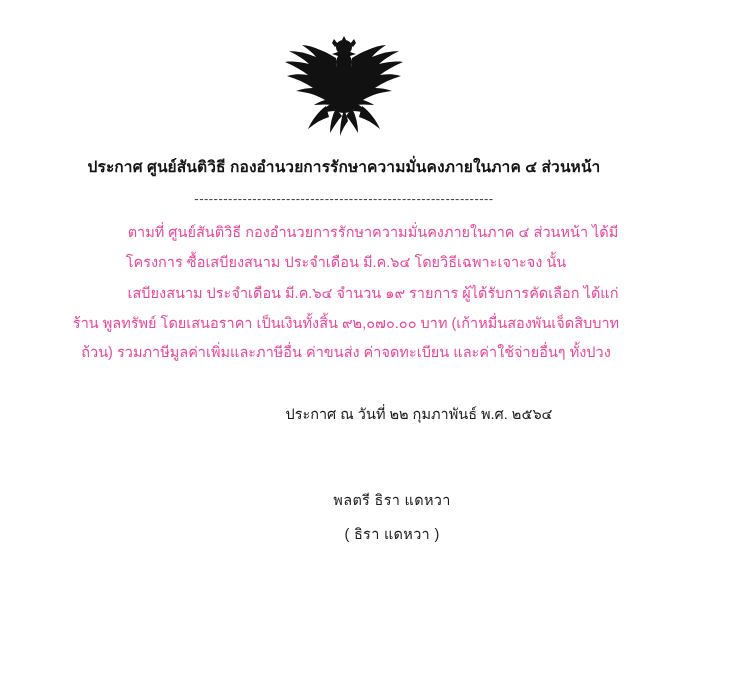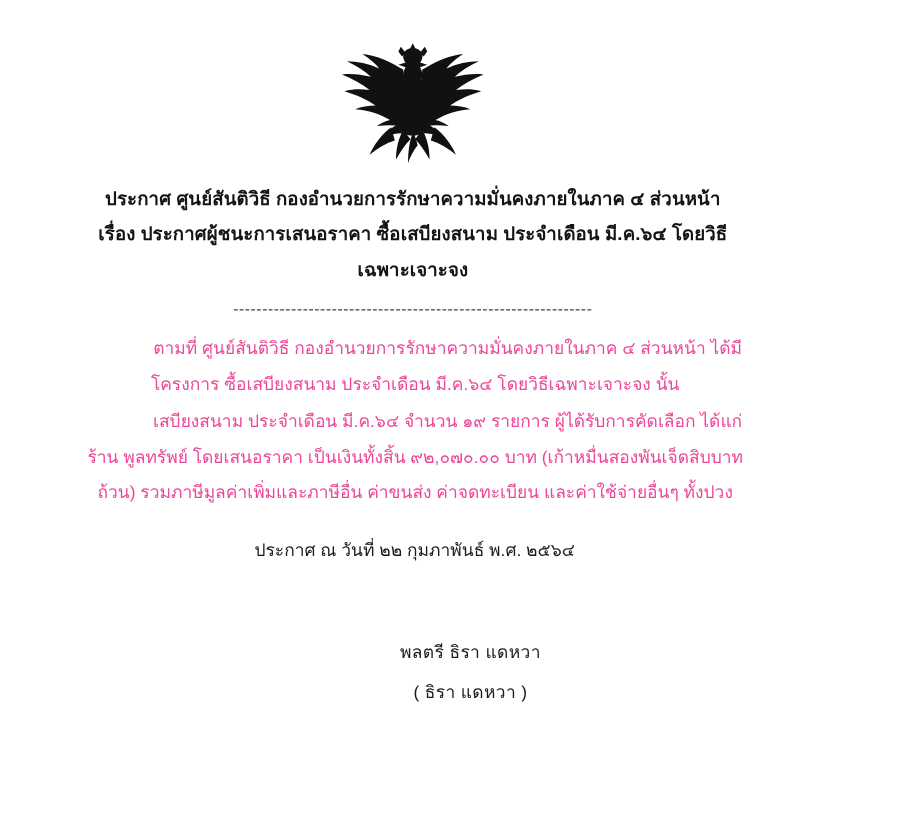--- a/index.html
+++ b/index.html
@@ -64,23 +64,23 @@
     margin: 0;
   }
   .para + .para {
     margin-top: 2px;
   }
   .indent {
     display: inline-block;
     width: 54px;
   }
   .date-line {
-    margin-top: 20px;
+    margin-top: 34px;
     font-size: 14.5px;
-    text-align: left;
+    text-align: center;
     padding-left: 150px;
     color: #1b1b1b;
   }
   .signature-block {
     margin-top: 58px;
     text-align: center;
     padding-left: 96px;
     font-size: 14.5px;
     line-height: 2.35;
     color: #1b1b1b;
@@ -123,21 +123,20 @@
         <path d="M80 74 c-3 8 -4 17 -4 26 c2 -6 5 -11 8 -15 c-1 -4 -2 -8 -4 -11 z"></path>
 
         <path d="M70 66 c-6 3 -11 7 -14 12 c5 -2 10 -3 15 -3 z"></path>
         <path d="M90 66 c6 3 11 7 14 12 c-5 -2 -10 -3 -15 -3 z"></path>
       </g>
     </svg>
   </div>
 
   <div class="title-block">
     <div class="title-line">ประกาศ ศูนย์สันติวิธี กองอำนวยการรักษาความมั่นคงภายในภาค ๔ ส่วนหน้า</div>
-    <div class="title-line">เรื่อง ประกาศผู้ชนะการเสนอราคา ซื้อเสบียงสนาม ประจำเดือน มี.ค.๖๔ โดยวิธีเฉพาะเจาะจง</div>
   </div>
 
   <div class="divider">--------------------------------------------------------------</div>
 
   <div class="body-block">
     <p class="para"><span class="indent"></span><span>ตามที่ ศูนย์สันติวิธี กองอำนวยการรักษาความมั่นคงภายในภาค ๔ ส่วนหน้า ได้มีโครงการ ซื้อเสบียงสนาม ประจำเดือน มี.ค.๖๔ โดยวิธีเฉพาะเจาะจง นั้น</span></p>
     <p class="para"><span class="indent"></span><span>เสบียงสนาม ประจำเดือน มี.ค.๖๔ จำนวน ๑๙ รายการ ผู้ได้รับการคัดเลือก ได้แก่ ร้าน พูลทรัพย์ โดยเสนอราคา เป็นเงินทั้งสิ้น ๙๒,๐๗๐.๐๐ บาท (เก้าหมื่นสองพันเจ็ดสิบบาทถ้วน) รวมภาษีมูลค่าเพิ่มและภาษีอื่น ค่าขนส่ง ค่าจดทะเบียน และค่าใช้จ่ายอื่นๆ ทั้งปวง</span></p>
   </div>
 
   <div class="date-line">ประกาศ ณ วันที่  ๒๒  กุมภาพันธ์ พ.ศ. ๒๕๖๔</div>

